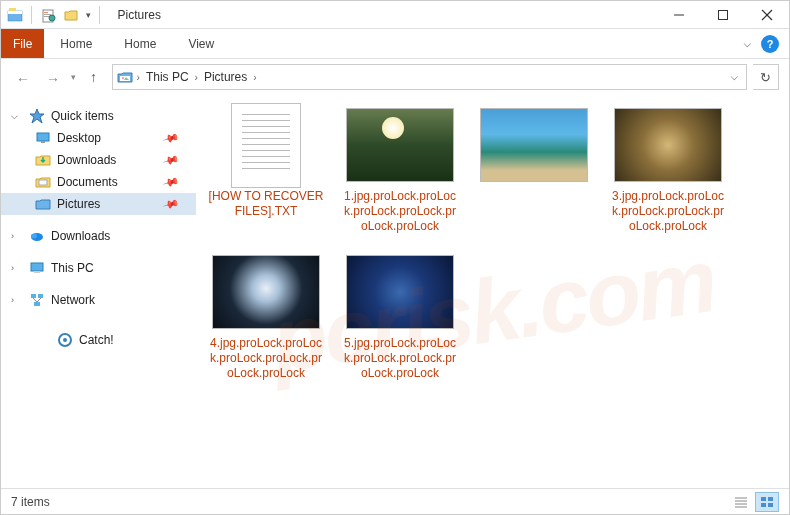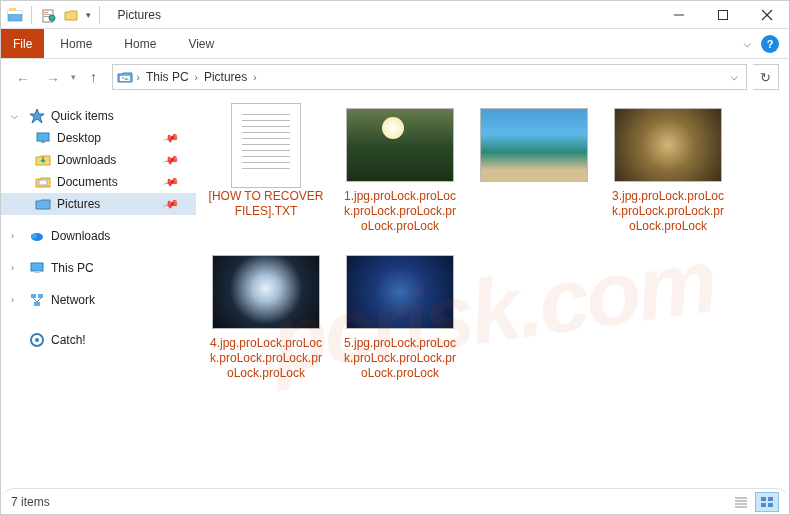--- a/index.html
+++ b/index.html
@@ -40,21 +40,21 @@
     .search-icon { width: 24px; display: flex; align-items: center; justify-content: center; color: #555; font-size: 13px; }
     
     
     .body { flex: 1; display: flex; overflow: hidden; }
     .sidebar { width: 195px; border-right: none; padding: 8px 0; overflow: hidden; }
     .side-group { padding: 2px 0 8px 0; }
     .side-item { display: flex; align-items: center; height: 22px; padding-left: 18px; gap: 6px; cursor: default; }
     .side-item.header { padding-left: 10px; font-weight: normal; }
     .side-item.child { padding-left: 34px; }
     .side-item.selected { background: #d8e6f3; }
-    .side-item.catch { padding-left: 10px; margin-top: 10px; }
+    .side-item.catch { padding-left: 10px; margin-top: 10px; margin-left: 28px; }
     .side-icon { width: 16px; height: 16px; display: flex; align-items: center; justify-content: center; flex-shrink: 0; }
     .side-label { color: #222; white-space: nowrap; }
     .pin { margin-left: auto; margin-right: 18px; color: #7a7a7a; font-size: 11px; transform: rotate(30deg); }
     .side-caret { color: #666; font-size: 9px; margin-right: 2px; width: 10px; }
     
     
     .content { flex: 1; padding: 10px 12px; overflow: auto; display: flex; flex-wrap: wrap; align-content: flex-start; gap: 18px 18px; position: relative; }
     .file-item { width: 116px; display: flex; flex-direction: column; align-items: center; }
     .thumb { width: 110px; height: 80px; display: flex; align-items: center; justify-content: center; margin-bottom: 4px; }
     .thumb-txt { width: 70px; height: 85px; background: #fff; border: 1px solid #c0c0c0; position: relative; }
@@ -66,21 +66,21 @@
     .img3 { background: radial-gradient(circle at center, #d4b878 0%, #8a6f3a 40%, #3a2f18 100%); }
     .img4 { background: radial-gradient(circle at 50% 45%, #e8f0f8 0%, #a8c0d8 20%, #1a2838 55%, #0a1018 100%); }
     .img5 { background: radial-gradient(circle at center, #3a6ab0 0%, #1a3878 40%, #0a1838 100%); }
     .img6 { background: radial-gradient(circle at center, #e89830 0%, #c67818 35%, #f0f0ea 75%); }
     .file-label { text-align: center; color: #c2410c; line-height: 1.25; word-break: break-all; font-size: 12px; width: 116px; }
     
     
     .watermark { position:absolute; left:50%; top:55%; transform:translate(-50%,-50%) rotate(-8deg); font-size:90px; font-weight:800; color:rgba(200,80,30,0.08); font-style:italic; letter-spacing:-3px; pointer-events:none; white-space:nowrap; font-family: Arial, sans-serif; }
     
     
-    .statusbar { height: 26px; border-top: 1px solid #e0e0e0; display: flex; align-items: center; padding: 11px 10px; background: #fff; border-radius: 13px; }
+    .statusbar { height: 26px; border-top: 1px solid #e0e0e0; display: flex; align-items: center; padding: 11px 10px; background: #fff; }
     .status-text { color: #444; }
     .status-right { margin-left: auto; display: flex; gap: 2px; }
     .view-btn { width: 24px; height: 20px; border: 1px solid transparent; display: flex; align-items: center; justify-content: center; }
     .view-btn.active { background: #cde6f7; border-color: #8bc0e8; }
     
     
     svg { display: block; }
   </style>
 </head>
 <body>

